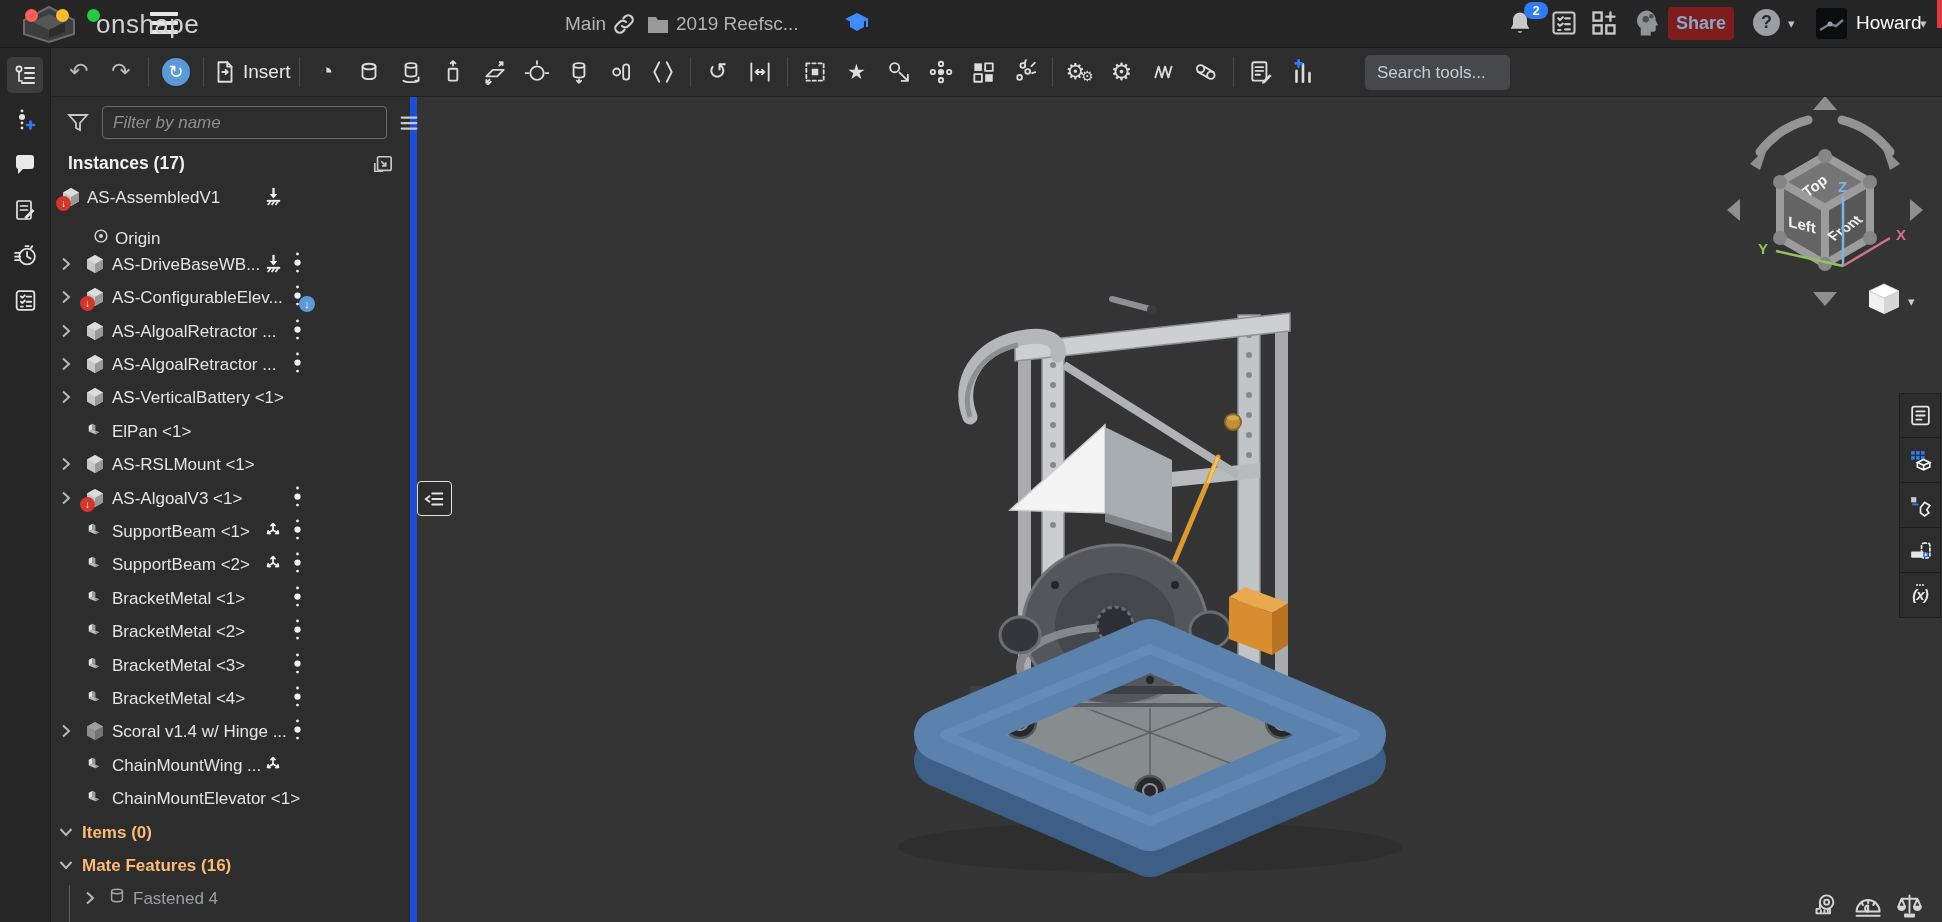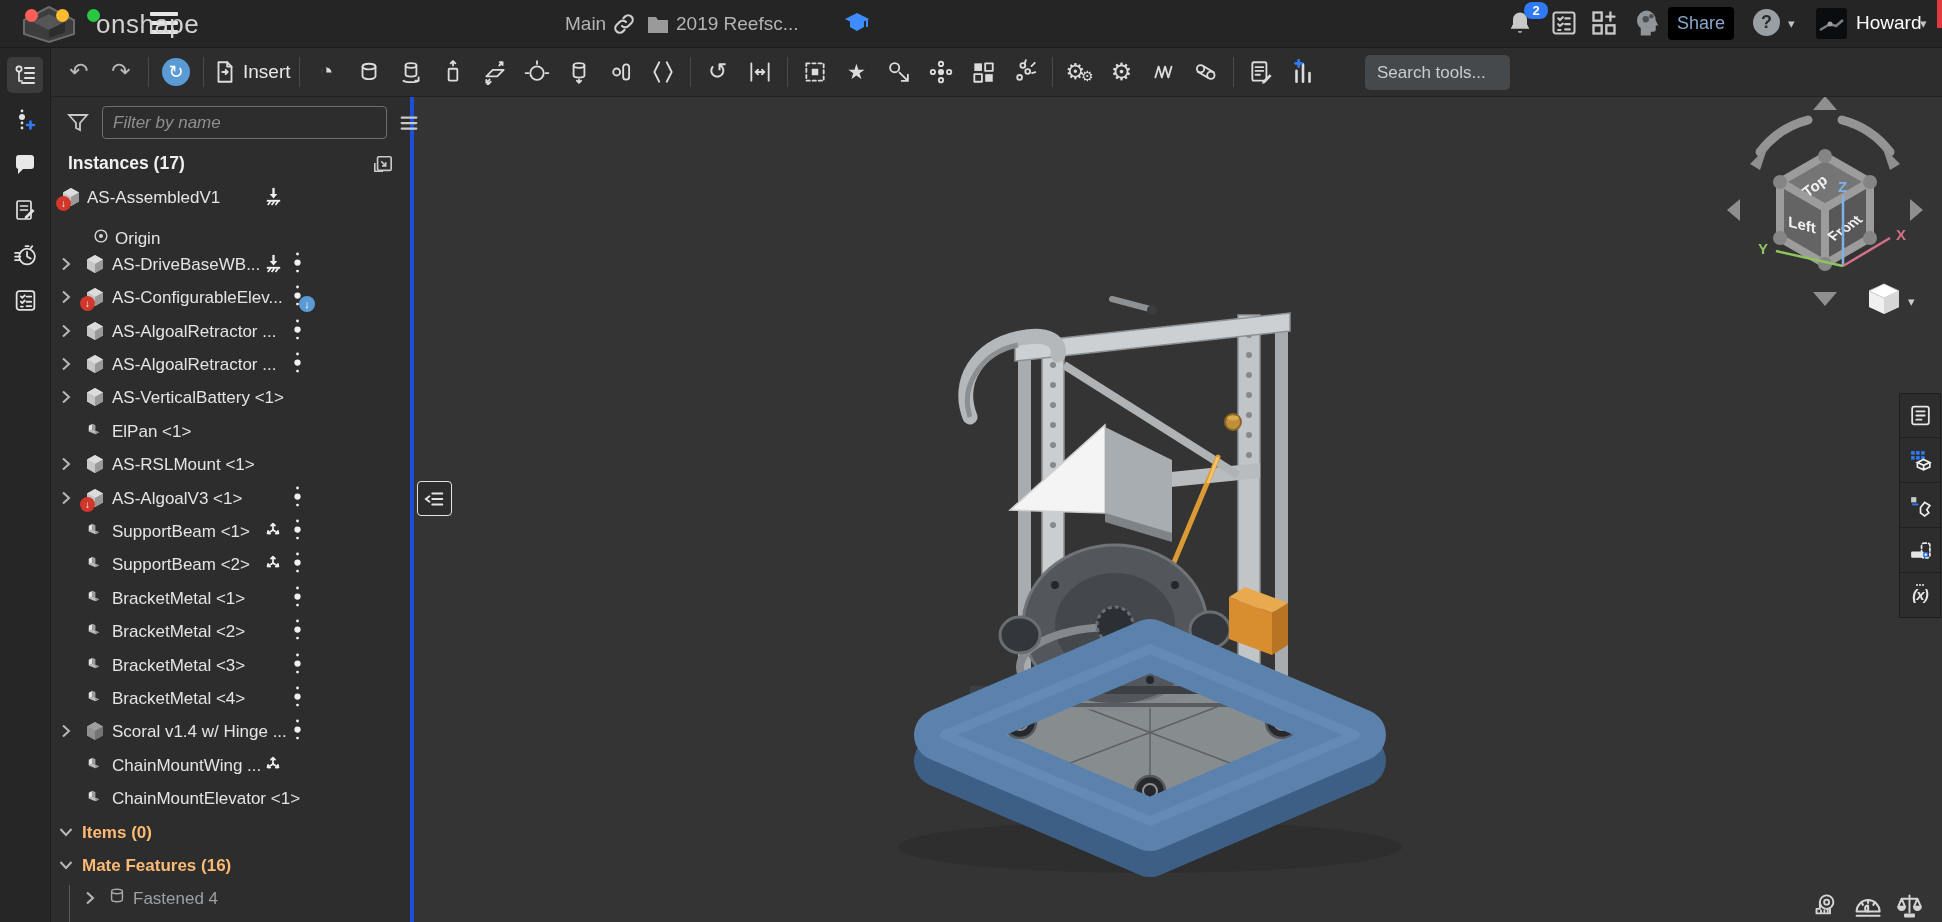--- a/index.html
+++ b/index.html
@@ -9,41 +9,41 @@
   .tlight{position:absolute;top:9px;width:13px;height:13px;border-radius:50%;z-index:60;}
   #brand-logo{position:absolute;left:16px;top:4px;z-index:55;}
   #brand-word{position:absolute;left:96px;top:9px;font-size:26px;color:#d2d2d2;letter-spacing:.5px;z-index:54;}
   #hamburger{position:absolute;left:150px;top:12px;width:28px;height:22px;display:flex;flex-direction:column;justify-content:space-between;cursor:pointer;}
   #hamburger div{height:4px;background:#e6e6e6;border-radius:1px;}
   #doc-title{position:absolute;left:196px;top:9px;font-size:23px;font-weight:bold;color:#ffffff;white-space:nowrap;}
   #ws-name{position:absolute;left:565px;top:13px;font-size:19px;color:#b4b4b4;}
   .tb-ic{position:absolute;top:11px;color:#c9c9c9;}
   #folder-label{position:absolute;left:676px;top:13px;font-size:19px;color:#b4b4b4;}
   #notif-badge{position:absolute;left:1524px;top:2px;min-width:14px;padding:1px 5px;background:#2f7bf5;color:#fff;font-size:13px;font-weight:bold;border-radius:8px;text-align:center;z-index:61;}
-  #share-btn{position:absolute;left:1668px;top:7px;width:66px;height:33px;background:#000000;border-radius:4px;color:#89a6cc;font-size:18px;display:flex;align-items:center;justify-content:center;cursor:pointer;}
+  #share-btn{position:absolute;left:1668px;top:7px;width:66px;height:33px;background:#7f1d1d;border-radius:4px;color:#89a6cc;font-size:18px;display:flex;align-items:center;justify-content:center;cursor:pointer;font-weight:bold;}
   #help-circle{position:absolute;left:1753px;top:9px;width:27px;height:27px;border-radius:50%;background:#9a9fa4;color:#2a2a2a;font-weight:bold;font-size:18px;display:flex;align-items:center;justify-content:center;cursor:pointer;}
   .caret{color:#c2c2c2;font-size:13px;}
   #avatar{position:absolute;left:1816px;top:8px;width:31px;height:31px;border-radius:4px;background:#0d0d0f;overflow:hidden;cursor:pointer;}
   #user-name{position:absolute;left:1856px;top:12px;font-size:19px;color:#fff;cursor:pointer;}
   #edge-red{position:absolute;left:1937px;top:0;width:5px;height:28px;background:#e03a3e;}
   
   #toolbar{position:absolute;left:50px;top:47px;width:1892px;height:50px;background:#2d2d2d;border-bottom:1px solid #222;display:flex;align-items:center;padding-left:10px;box-sizing:border-box;z-index:40;}
   .tb-group{display:flex;align-items:center;gap:4px;}
   .tb-sep{width:1px;height:30px;background:#4a4a4a;margin:0 8px;}
   .tb-btn{min-width:38px;height:38px;display:flex;align-items:center;justify-content:center;color:#dcdcdc;border-radius:3px;cursor:pointer;gap:5px;}
   .uchar{font-size:23px;line-height:1;}
   .sync-badge{width:28px;height:28px;border-radius:50%;background:#5b9bd5;color:#fff;display:flex;align-items:center;justify-content:center;font-size:18px;}
   .tb-label{font-size:19px;color:#e8e8e8;}
   #search-tools{position:absolute;left:1365px;top:55px;width:133px;height:35px;background:#45494c;border-radius:5px;color:#c8cdd1;font-size:17px;display:flex;align-items:center;padding-left:12px;cursor:pointer;z-index:45;}
   
   #leftrail{position:absolute;left:0;top:47px;width:50px;height:875px;background:#262626;border-right:1px solid #1c1c1c;z-index:45;}
   .rail-btn{position:absolute;left:7px;width:36px;height:36px;display:flex;align-items:center;justify-content:center;color:#e2e2e2;border-radius:5px;cursor:pointer;}
   .rail-btn.sel{background:#3c3c3c;}
   
-  #panel{position:absolute;left:50px;top:97px;width:360px;height:825px;background:#2d2d2d;border-right:4px solid #1d4ed8;z-index:30;}
+  #panel{position:absolute;left:50px;top:97px;width:360px;height:825px;background:#2d2d2d;border-right:7px solid #1d4ed8;z-index:30;}
   #filter-input{position:absolute;left:52px;top:9px;width:285px;height:33px;background:#2d2d2d;border:1px solid #6e6e6e;border-radius:4px;color:#d8d8d8;font-size:17px;font-style:italic;padding:0 10px;box-sizing:border-box;outline:none;font-family:"Liberation Sans",sans-serif;}
   #filter-input::placeholder{color:#8f8f8f;}
   #panel-header{position:absolute;left:18px;top:56px;font-size:17.5px;font-weight:bold;color:#f0f0f0;}
   .t-row{position:absolute;left:0;width:360px;height:33px;line-height:33px;font-size:17px;color:#e4e4e4;cursor:pointer;white-space:nowrap;}
   .t-label{position:absolute;top:0;}
   .t-chev{position:absolute;top:8px;width:16px;height:16px;color:#b8b8b8;}
   .t-icwrap{position:absolute;top:5px;width:22px;height:22px;}
   .t-badge{position:absolute;left:-4px;top:10px;width:15px;height:15px;border-radius:50%;color:#fff;font-size:10px;line-height:15px;text-align:center;font-weight:bold;}
   .r-slot1{position:absolute;left:213px;top:5px;}
   .r-dots{position:absolute;left:243px;top:3px;}

